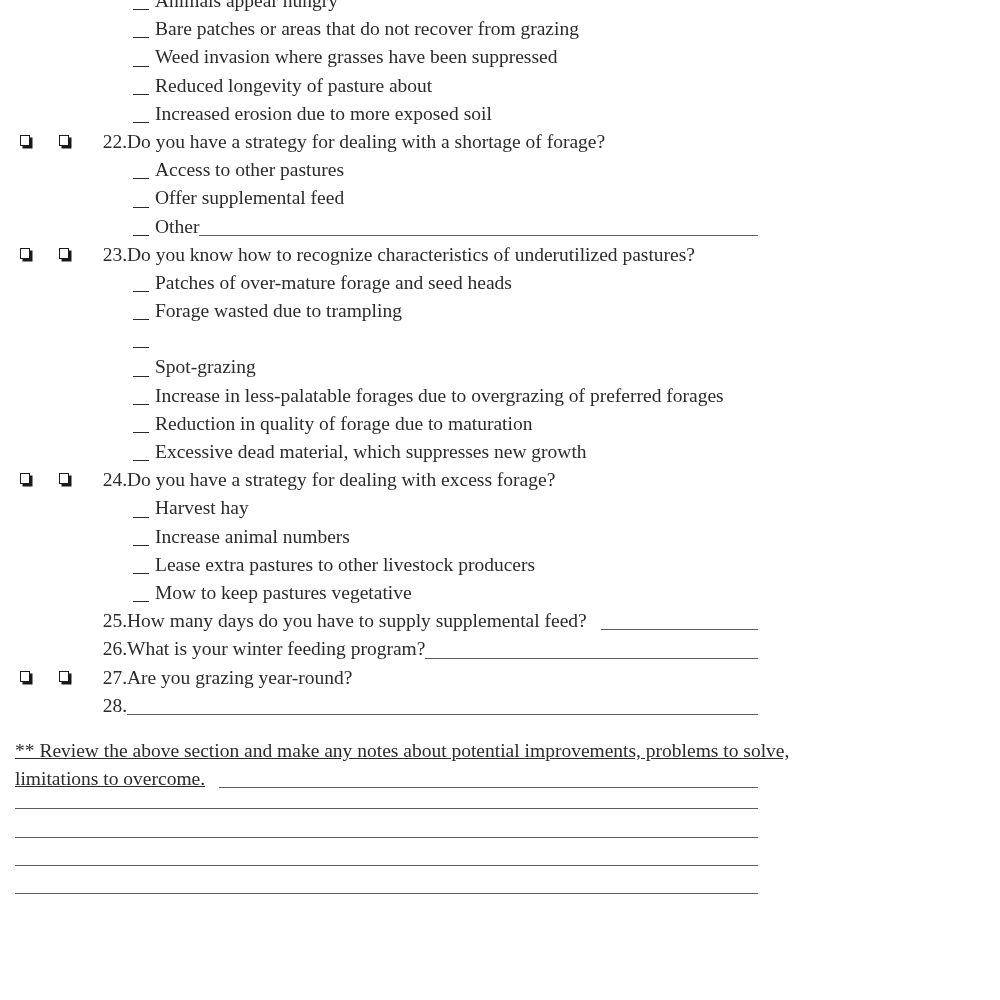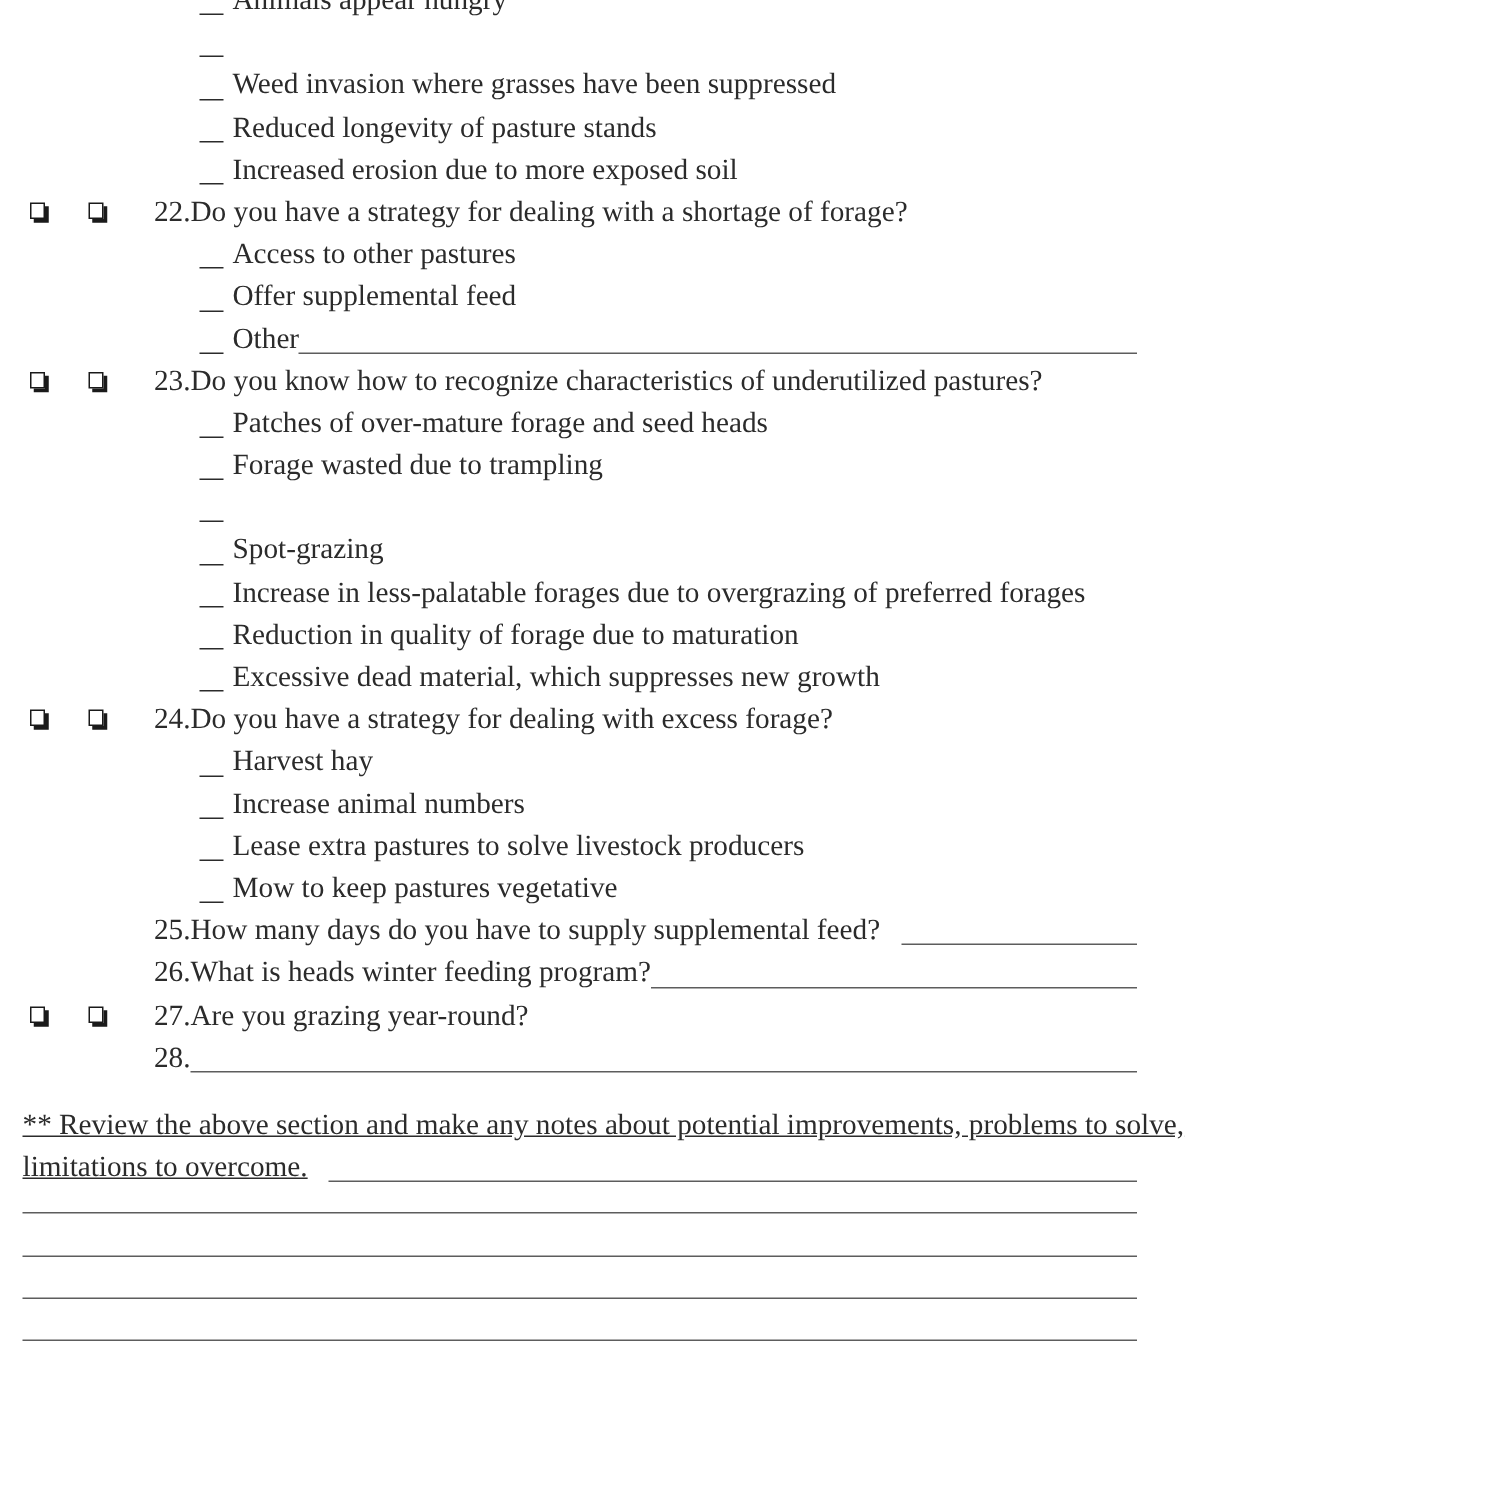--- a/index.html
+++ b/index.html
@@ -62,28 +62,29 @@
 <body>
 
 <div class="page">
   <div class="rows" id="rows">
       <div class="row sub-row">
         <span class="blank-mark"></span>
         <span class="subtext">Animals appear hungry</span>
       </div>
       <div class="row sub-row">
         <span class="blank-mark"></span>
+        <span class="subtext">Bare patches or areas that do not recover from grazing</span>
       </div>
       <div class="row sub-row">
         <span class="blank-mark"></span>
         <span class="subtext">Weed invasion where grasses have been suppressed</span>
       </div>
       <div class="row sub-row">
         <span class="blank-mark"></span>
-        <span class="subtext">Reduced longevity of pasture stands</span>
+        <span class="subtext">Reduced longevity of pasture about</span>
       </div>
       <div class="row sub-row">
         <span class="blank-mark"></span>
         <span class="subtext">Increased erosion due to more exposed soil</span>
       </div>
       <div class="row question-row">
         <span class="cb c1"></span>
         <span class="cb c2"></span>
         <span class="qnum">22.</span>
         <span class="qtext">Do you have a strategy for dealing with a shortage of forage?</span>
@@ -143,34 +144,34 @@
       <div class="row sub-row">
         <span class="blank-mark"></span>
         <span class="subtext">Harvest hay</span>
       </div>
       <div class="row sub-row">
         <span class="blank-mark"></span>
         <span class="subtext">Increase animal numbers</span>
       </div>
       <div class="row sub-row">
         <span class="blank-mark"></span>
-        <span class="subtext">Lease extra pastures to solve livestock producers</span>
+        <span class="subtext">Lease extra pastures to other livestock producers</span>
       </div>
       <div class="row sub-row">
         <span class="blank-mark"></span>
         <span class="subtext">Mow to keep pastures vegetative</span>
       </div>
       <div class="row question-row">
         <span class="qnum">25.</span>
         <span class="qtext">How many days do you have to supply supplemental feed?</span>
         <span class="fill gap"></span>
       </div>
       <div class="row question-row">
         <span class="qnum">26.</span>
-        <span class="qtext">What is heads winter feeding program?</span>
+        <span class="qtext">What is your winter feeding program?</span>
         <span class="fill"></span>
       </div>
       <div class="row question-row">
         <span class="cb c1"></span>
         <span class="cb c2"></span>
         <span class="qnum">27.</span>
         <span class="qtext">Are you grazing year-round?</span>
       </div>
       <div class="row question-row">
         <span class="qnum">28.</span>

